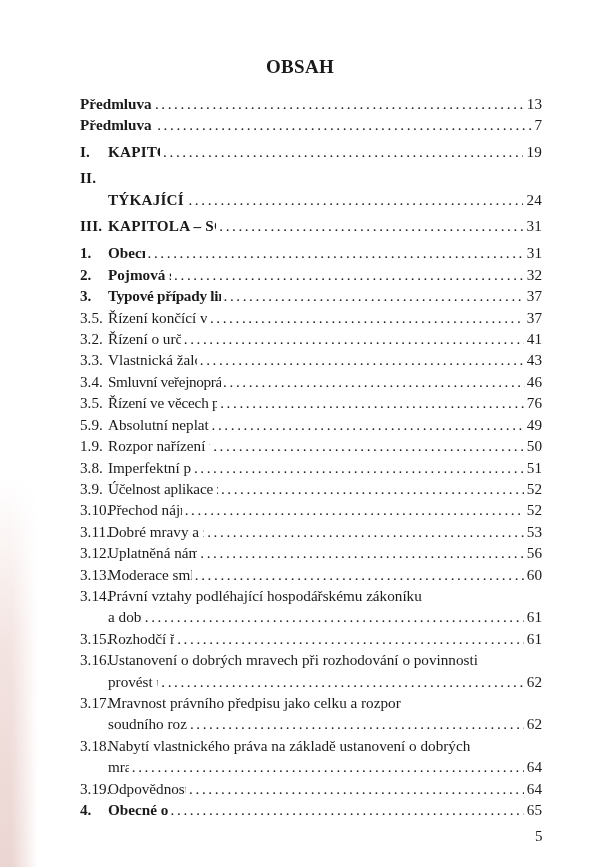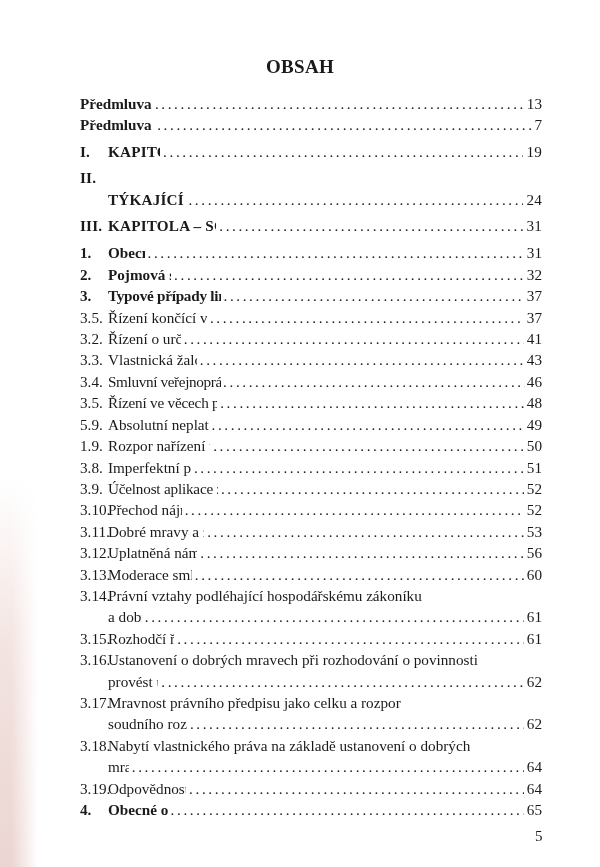--- a/index.html
+++ b/index.html
@@ -154,21 +154,21 @@
         <span class="lbl" style="letter-spacing:-0.35px;">Smluvní veřejnoprávní prvek a § 3 odst. 1 občanského zákoníku</span>
         <span class="dots" style="margin:0 2px;"></span>
         <span class="pg">46</span>
       </div>
   </div>
   <div class="entry sub">
     <div class="line">
         <span class="num">3.5.</span>
         <span class="lbl" style="letter-spacing:-0.2px;">Řízení ve věcech práva na ochranu osobnosti a dobré mravy</span>
         <span class="dots"></span>
-        <span class="pg">48</span>
+        <span class="pg">76</span>
       </div>
   </div>
   <div class="entry sub">
     <div class="line">
         <span class="num">5.9.</span>
         <span class="lbl">Absolutní neplatnost právního úkonu a dobré mravy</span>
         <span class="dots"></span>
         <span class="pg">49</span>
       </div>
   </div>

